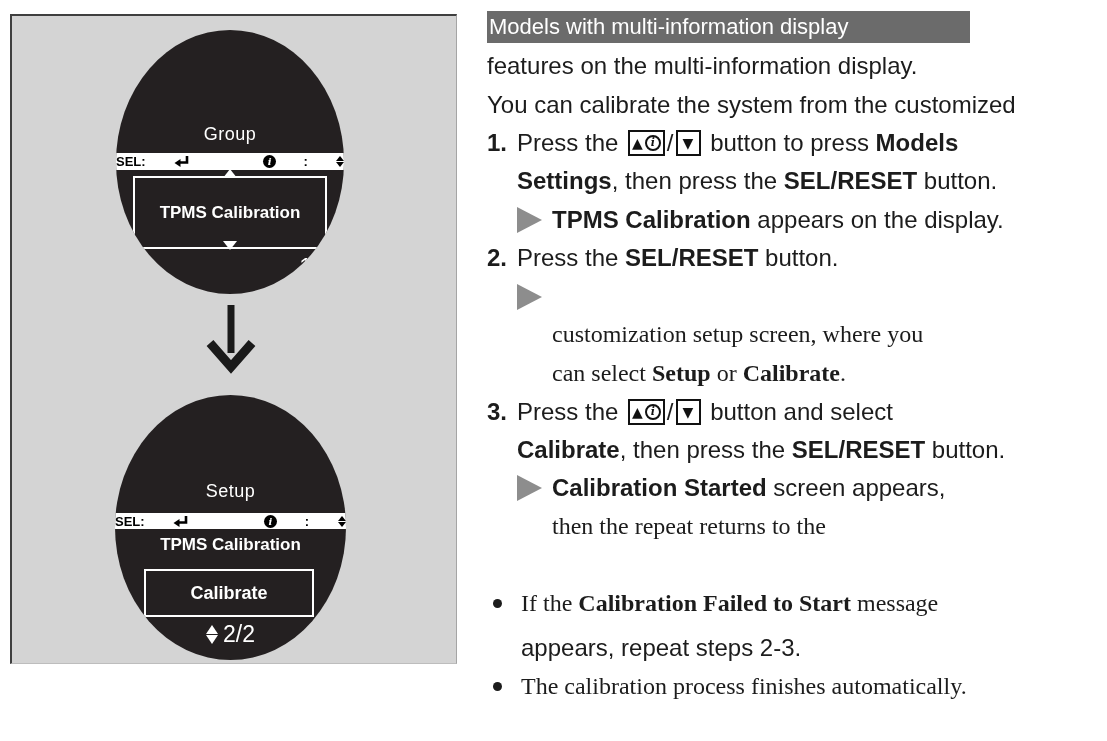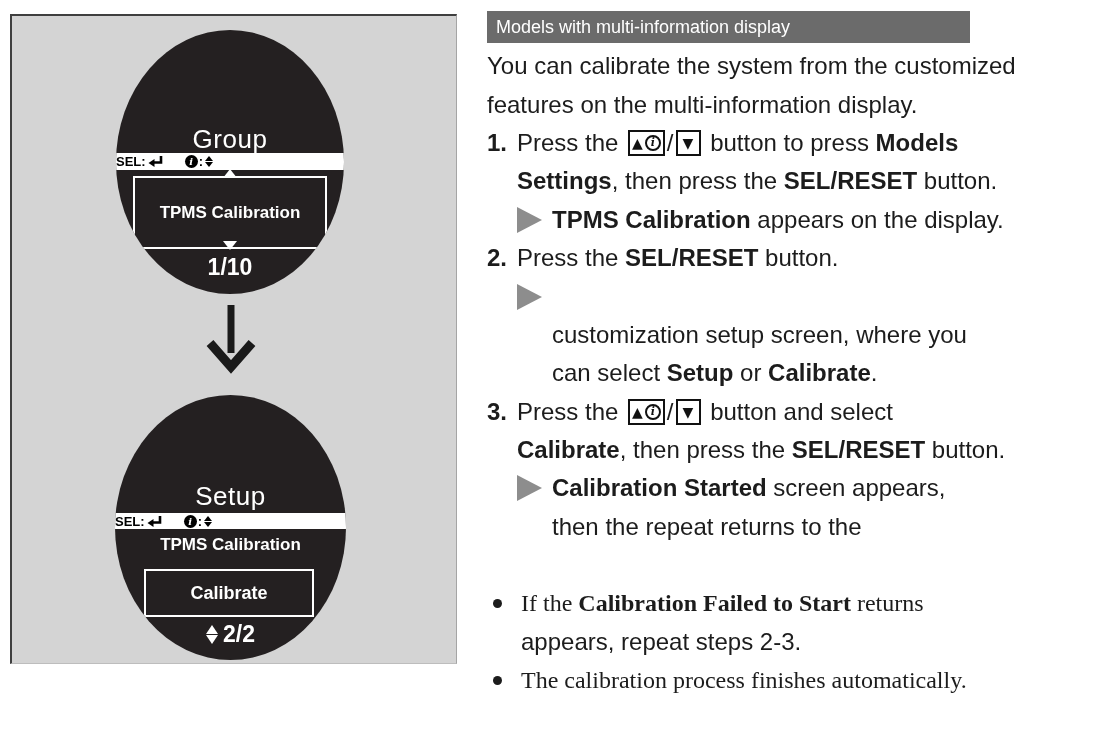--- a/index.html
+++ b/index.html
@@ -6,65 +6,65 @@
   .page{position:relative;width:1107px;height:741px;background:#fff;overflow:hidden;
         font-family:"Liberation Sans",sans-serif;color:#1c1c1c;}
 
   
   .panel{position:absolute;left:10px;top:14px;width:447px;height:650px;background:#d4d4d4;
          border-top:2px solid #3f3f3f;border-left:2px solid #3f3f3f;
          border-right:1px solid #a5a5a5;border-bottom:1px solid #bdbdbd;box-sizing:border-box;}
   .screen{position:absolute;background:#242021;border-radius:50%;overflow:hidden;color:#fff;}
   .screen-1{left:104px;top:14px;width:228px;height:264px;}
   .screen-2{left:103px;top:379px;width:231px;height:265px;}
-  .scr-title{position:absolute;left:0;right:0;text-align:center;font-size:26px;letter-spacing:.5px;}
+  .scr-title{position:absolute;left:0;right:0;text-align:center;font-size:18px;letter-spacing:.5px;}
   .screen-1 .scr-title{top:94px;}
   .screen-2 .scr-title{top:86px;}
   .selbar{position:absolute;left:0;right:0;background:#fff;color:#000;display:flex;align-items:center;
-          justify-content:flex-start;font-weight:bold;font-size:13px;}
+          justify-content:space-between;font-weight:bold;font-size:13px;}
   .screen-1 .selbar{top:123px;height:17px;}
   .screen-2 .selbar{top:118px;height:16px;}
   .selbar-gap{display:inline-block;width:22px;}
   .ret-icon{display:inline-flex;margin-left:2px;}
   .i-disc{width:13px;height:13px;border-radius:50%;background:#000;color:#fff;display:inline-flex;
           align-items:center;justify-content:center;font:italic bold 10px "DejaVu Serif",serif;margin-right:1px;}
   .updown-icon{display:inline-flex;flex-direction:column;margin-left:2px;row-gap:1px;}
   .updown-icon .ut{width:0;height:0;border-left:4px solid transparent;border-right:4px solid transparent;border-bottom:5px solid #000;}
   .updown-icon .dt{width:0;height:0;border-left:4px solid transparent;border-right:4px solid transparent;border-top:5px solid #000;}
   .menu-box{position:absolute;border:2px solid #fff;display:flex;align-items:center;justify-content:center;
             font-weight:bold;text-align:center;box-sizing:border-box;}
   .screen-1 .menu-box{left:17px;top:146px;width:194px;height:73px;font-size:17px;}
   .screen-2 .menu-box{left:29px;top:174px;width:170px;height:48px;font-size:18px;}
   .scr-sub{position:absolute;left:0;right:0;top:140px;text-align:center;font-weight:bold;font-size:17px;}
   .wtri{position:absolute;left:50%;width:0;height:0;transform:translateX(-50%);}
   .wtri.up{top:139px;border-left:7px solid transparent;border-right:7px solid transparent;border-bottom:9px solid #fff;}
   .wtri.down{top:211px;border-top:9px solid #fff;border-left:7px solid transparent;border-right:7px solid transparent;}
-  .scr-page{position:absolute;left:0;right:0;text-align:center;font-weight:bold;font-size:23px;}
+  .scr-page{position:absolute;left:0;right:0;text-align:right;font-weight:normal;font-size:23px;}
   .screen-1 .scr-page{top:224px;}
   .screen-2 .scr-page{top:226px;display:flex;justify-content:center;align-items:center;column-gap:5px;}
   .page-updown{display:inline-flex;flex-direction:column;row-gap:1px;}
   .page-updown .u{width:0;height:0;border-left:6px solid transparent;border-right:6px solid transparent;border-bottom:9px solid #fff;}
   .page-updown .d{width:0;height:0;border-left:6px solid transparent;border-right:6px solid transparent;border-top:9px solid #fff;}
   .down-arrow{position:absolute;left:188px;top:289px;}
 
   
   .tag{position:absolute;left:487px;top:11px;width:483px;height:32px;background:#6b6b6b;color:#fff;
-       font-size:18px;line-height:32px;padding-left:9px;box-sizing:border-box;}
+       font-size:22px;line-height:32px;padding-left:2px;box-sizing:border-box;}
   .content{position:absolute;left:487px;top:47px;width:620px;font-size:24px;}
   .line{display:flex;align-items:center;height:38.4px;white-space:pre;}
   .kind-spacer{height:38.4px;}
   .num{flex:none;width:30px;font-weight:bold;}
   .kind-step-cont{padding-left:30px;}
   .kind-result{padding-left:30px;}
   .res-arrow{flex:none;width:0;height:0;border-top:13px solid transparent;border-bottom:13px solid transparent;
              border-left:25px solid #8d8d8d;margin-right:10px;}
-  .kind-result-cont{padding-left:65px;}
+  .kind-result-cont{padding-left:65px;font-family:Liberation Serif, serif;}
   .kind-bullet{padding-left:6px;font-family:Liberation Serif, serif;}
   .dot{flex:none;width:9px;height:9px;border-radius:50%;background:#1c1c1c;margin-right:19px;}
-  .kind-bullet-cont{padding-left:34px;}
+  .kind-bullet-cont{padding-left:34px;margin-top:6px;}
   .seg-b{font-weight:bold;}
 
   
   .btn-group{display:inline-flex;align-items:center;margin:0 3px;}
   .btn-box{display:inline-flex;align-items:center;justify-content:center;height:26px;min-width:25px;
            border:2px solid #111;padding:0 2px;box-sizing:border-box;column-gap:2px;background:#fff;}
   .btn-box .tri{font-size:14px;line-height:1;color:#111;font-family:"DejaVu Sans",sans-serif;}
   .i-ring{width:16px;height:16px;border:2px solid #111;border-radius:50%;display:inline-flex;align-items:center;
           justify-content:center;font:italic bold 11px "DejaVu Serif",serif;box-sizing:border-box;color:#111;}
   .btn-slash{margin:0 2px;font-size:24px;}
@@ -134,32 +134,32 @@
             <i class="u"></i>
             <i class="d"></i>
           </span>
           <span>2/2</span>
       </div>
     </div>
   </div>
 
   <div class="tag">Models with multi-information display</div>
   <div class="content">
+      <div class="line kind-plain"><span>features on the multi-information display.</span></div>
       <div class="line kind-plain"><span>You can calibrate the system from the customized</span></div>
-      <div class="line kind-plain"><span>features on the multi-information display.</span></div>
       <div class="line kind-step"><span class="num">1.</span><span>Press the </span><span class="btn-group"><span class="btn-box"><span class="tri">▲</span><span class="i-ring">i</span></span><span class="btn-slash">/</span><span class="btn-box"><span class="tri">▼</span></span></span><span> button to press </span><span class="seg-b">Models</span></div>
       <div class="line kind-step-cont"><span class="seg-b">Settings</span><span>, then press the </span><span class="seg-b">SEL/RESET</span><span> button.</span></div>
       <div class="line kind-result"><span class="res-arrow"></span><span class="seg-b">TPMS Calibration</span><span> appears on the display.</span></div>
       <div class="line kind-step"><span class="num">2.</span><span>Press the </span><span class="seg-b">SEL/RESET</span><span> button.</span></div>
       <div class="line kind-result"><span class="res-arrow"></span></div>
       <div class="line kind-result-cont"><span>customization setup screen, where you</span></div>
       <div class="line kind-result-cont"><span>can select </span><span class="seg-b">Setup</span><span> or </span><span class="seg-b">Calibrate</span><span>.</span></div>
       <div class="line kind-step"><span class="num">3.</span><span>Press the </span><span class="btn-group"><span class="btn-box"><span class="tri">▲</span><span class="i-ring">i</span></span><span class="btn-slash">/</span><span class="btn-box"><span class="tri">▼</span></span></span><span> button and select</span></div>
       <div class="line kind-step-cont"><span class="seg-b">Calibrate</span><span>, then press the </span><span class="seg-b">SEL/RESET</span><span> button.</span></div>
       <div class="line kind-result"><span class="res-arrow"></span><span class="seg-b">Calibration Started</span><span> screen appears,</span></div>
       <div class="line kind-result-cont"><span>then the repeat returns to the</span></div>
       <div class="line kind-spacer"></div>
-      <div class="line kind-bullet"><span class="dot"></span><span>If the </span><span class="seg-b">Calibration Failed to Start</span><span> returns</span></div>
+      <div class="line kind-bullet"><span class="dot"></span><span>If the </span><span class="seg-b">Calibration Failed to Start</span><span> message</span></div>
       <div class="line kind-bullet-cont"><span>appears, repeat steps 2-3.</span></div>
       <div class="line kind-bullet"><span class="dot"></span><span>The calibration process finishes automatically.</span></div>
     </div>
 
 </div>
 
 </body></html>

